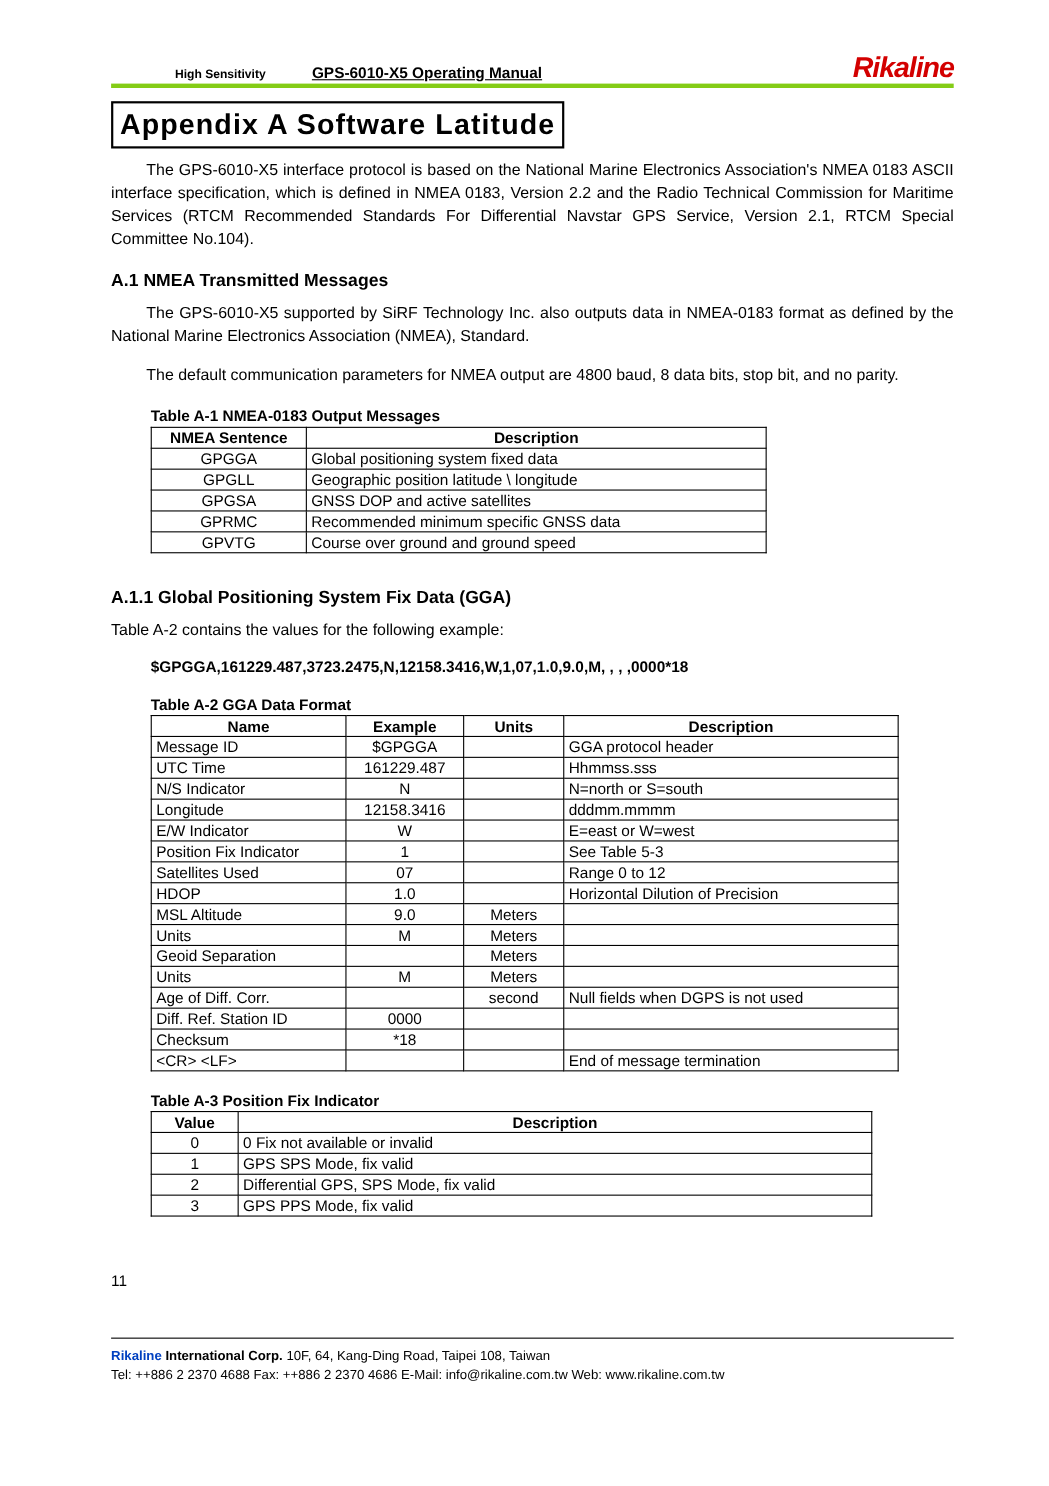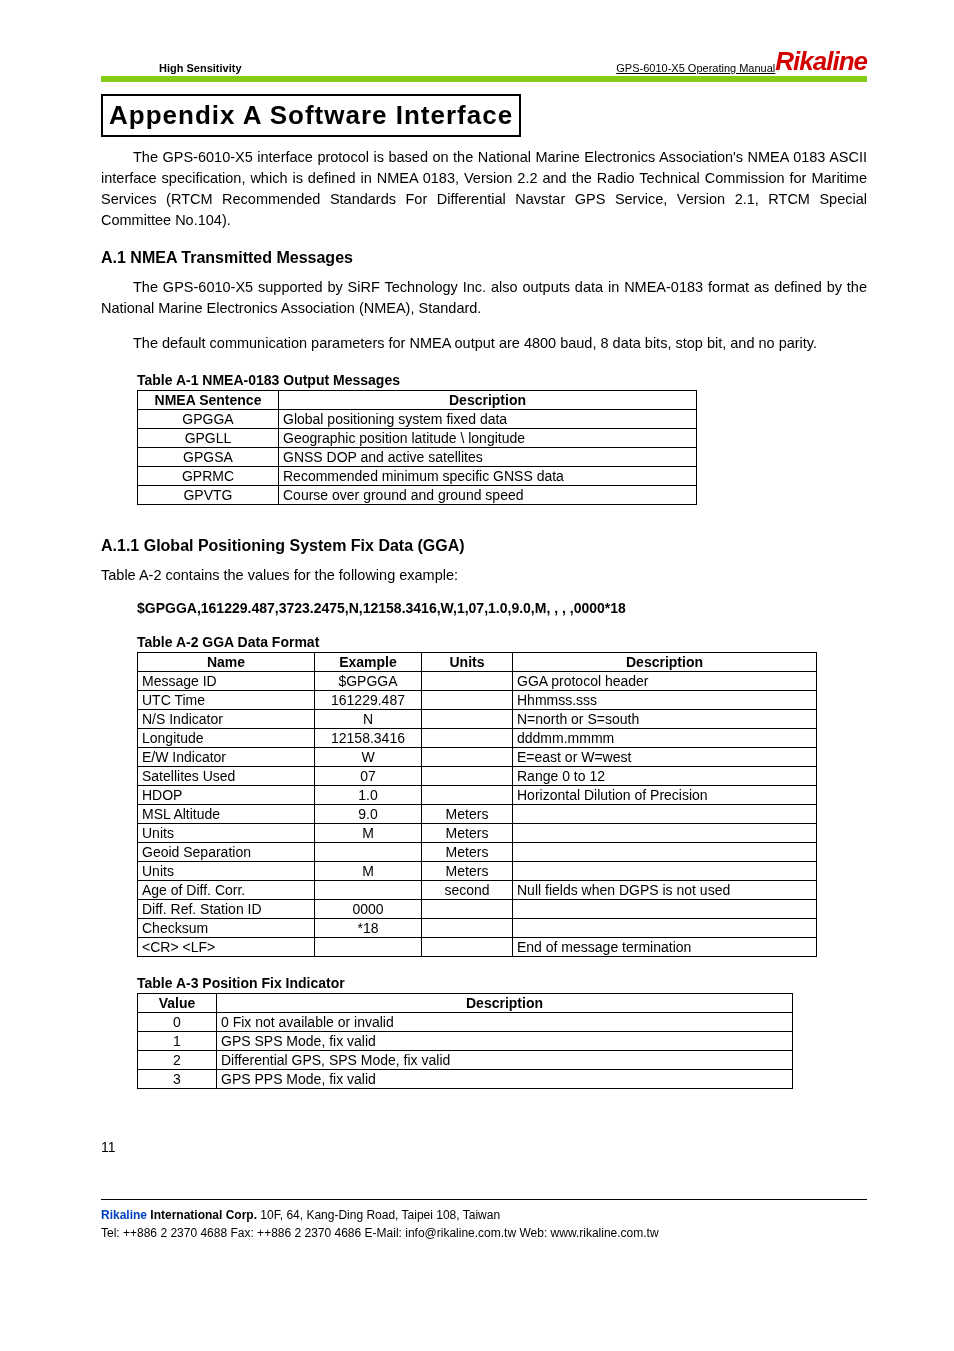--- a/index.html
+++ b/index.html
@@ -13,34 +13,35 @@
   .page {
     width: 860px;
     margin: 0 auto;
     padding: 48px 40px 30px 54px;
     box-sizing: border-box;
   }
   .header-row {
     display: flex;
     align-items: flex-end;
     justify-content: space-between;
-    border-bottom: 6px solid #84cc16;
+    border-bottom: 4px solid #84cc16;
     padding-bottom: 2px;
     margin-bottom: 8px;
+    gap: 12px;
   }
   .header-left {
     font-weight: bold;
     font-size: 11px;
     padding-left: 58px;
   }
   .header-center {
-    font-weight: normal;
-    font-size: 11px;
+    font-weight: bold;
+    font-size: 14px;
     text-decoration: underline;
-    text-align: right;
+    text-align: left;
     flex:1;
     padding-left: 30px;
   }
   .header-right {
     font-family: "Arial Black", Arial, sans-serif;
     font-style: italic;
     font-weight: 900;
     font-size: 26px;
     color: #d30000;
     letter-spacing: -1px;
@@ -115,21 +116,21 @@
 <body>
 
 <div class="page">
 
   <div class="header-row">
     <div class="header-left">High Sensitivity</div>
     <div class="header-center">GPS-6010-X5  Operating  Manual</div>
     <div class="header-right">Rikaline</div>
   </div>
 
-  <div class="appendix-title">Appendix   A      Software Interface</div>
+  <div class="appendix-title">Appendix   A      Software Latitude</div>
 
   <p class="para indent">The GPS-6010-X5 interface protocol is based on the National Marine Electronics Association's NMEA 0183 ASCII interface specification, which is defined in NMEA 0183, Version 2.2 and the Radio Technical Commission for Maritime Services (RTCM Recommended Standards For Differential Navstar GPS Service, Version 2.1, RTCM Special Committee No.104).</p>
 
   <h2 class="section">A.1 NMEA Transmitted Messages</h2>
 
   <p class="para indent">The GPS-6010-X5 supported by SiRF Technology Inc. also outputs data in NMEA-0183 format as defined by the National Marine Electronics Association (NMEA), Standard.</p>
   <p class="para indent">The default communication parameters for NMEA output are 4800 baud, 8 data bits, stop bit, and no parity.</p>
 
   <div class="table-caption">Table A-1 NMEA-0183 Output Messages</div>
   <table class="data" style="width:560px">
@@ -202,20 +203,26 @@
           <td class="center"></td>
           <td class="left">dddmm.mmmm</td>
         </tr>
         <tr>
           <td class="left">E/W Indicator</td>
           <td class="center">W</td>
           <td class="center"></td>
           <td class="left">E=east or W=west</td>
         </tr>
         <tr>
+          <td class="left">Position Fix Indicator</td>
+          <td class="center">1</td>
+          <td class="center"></td>
+          <td class="left">See Table 5-3</td>
+        </tr>
+        <tr>
           <td class="left">Satellites Used</td>
           <td class="center">07</td>
           <td class="center"></td>
           <td class="left">Range 0 to 12</td>
         </tr>
         <tr>
           <td class="left">HDOP</td>
           <td class="center">1.0</td>
           <td class="center"></td>
           <td class="left">Horizontal Dilution of Precision</td>

